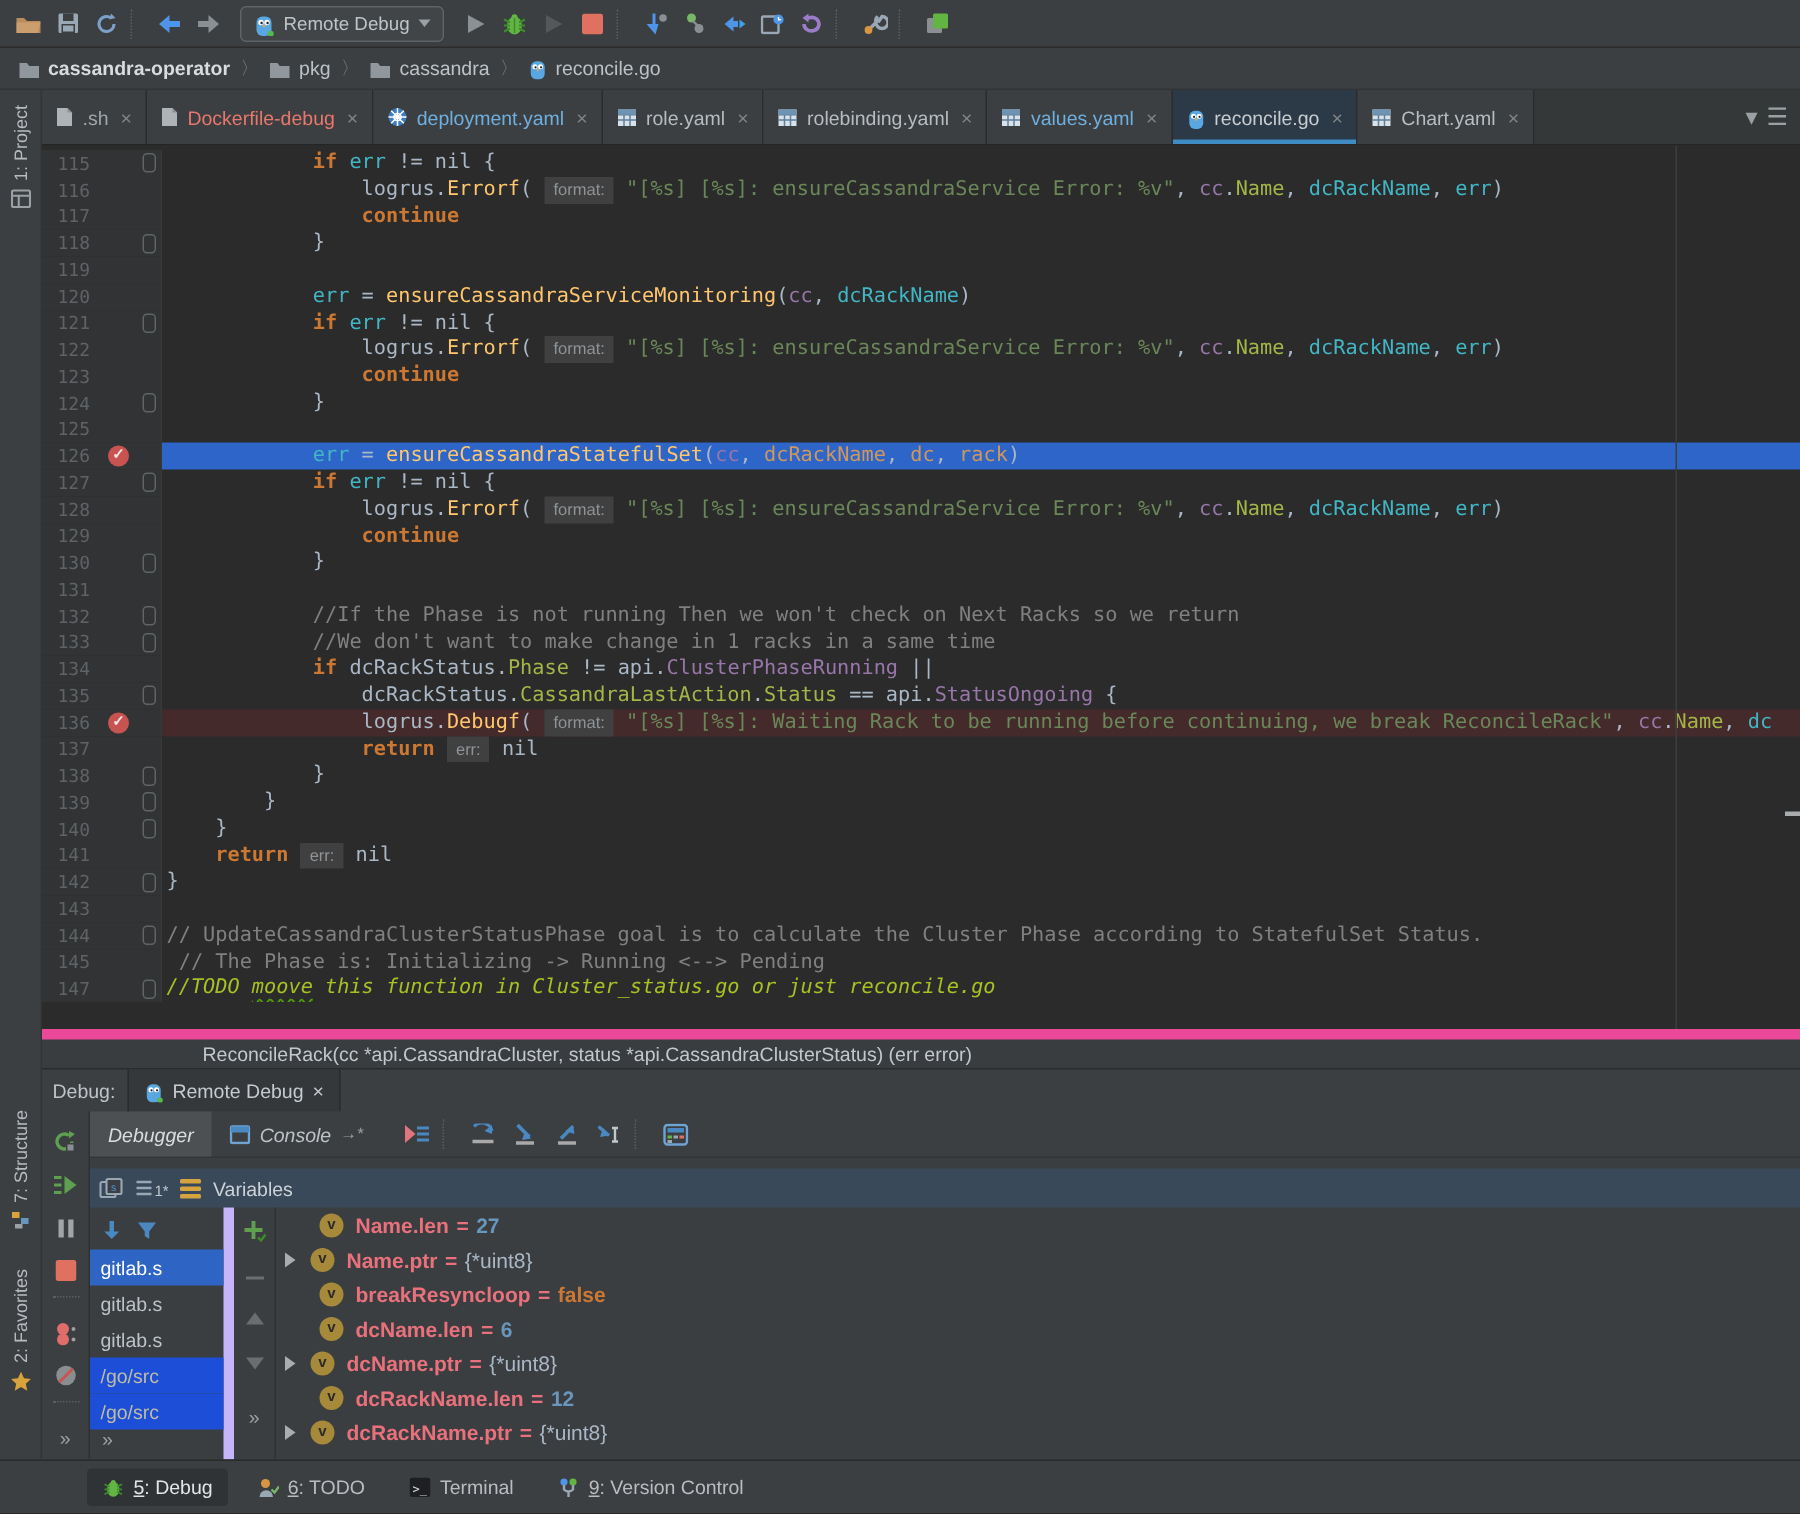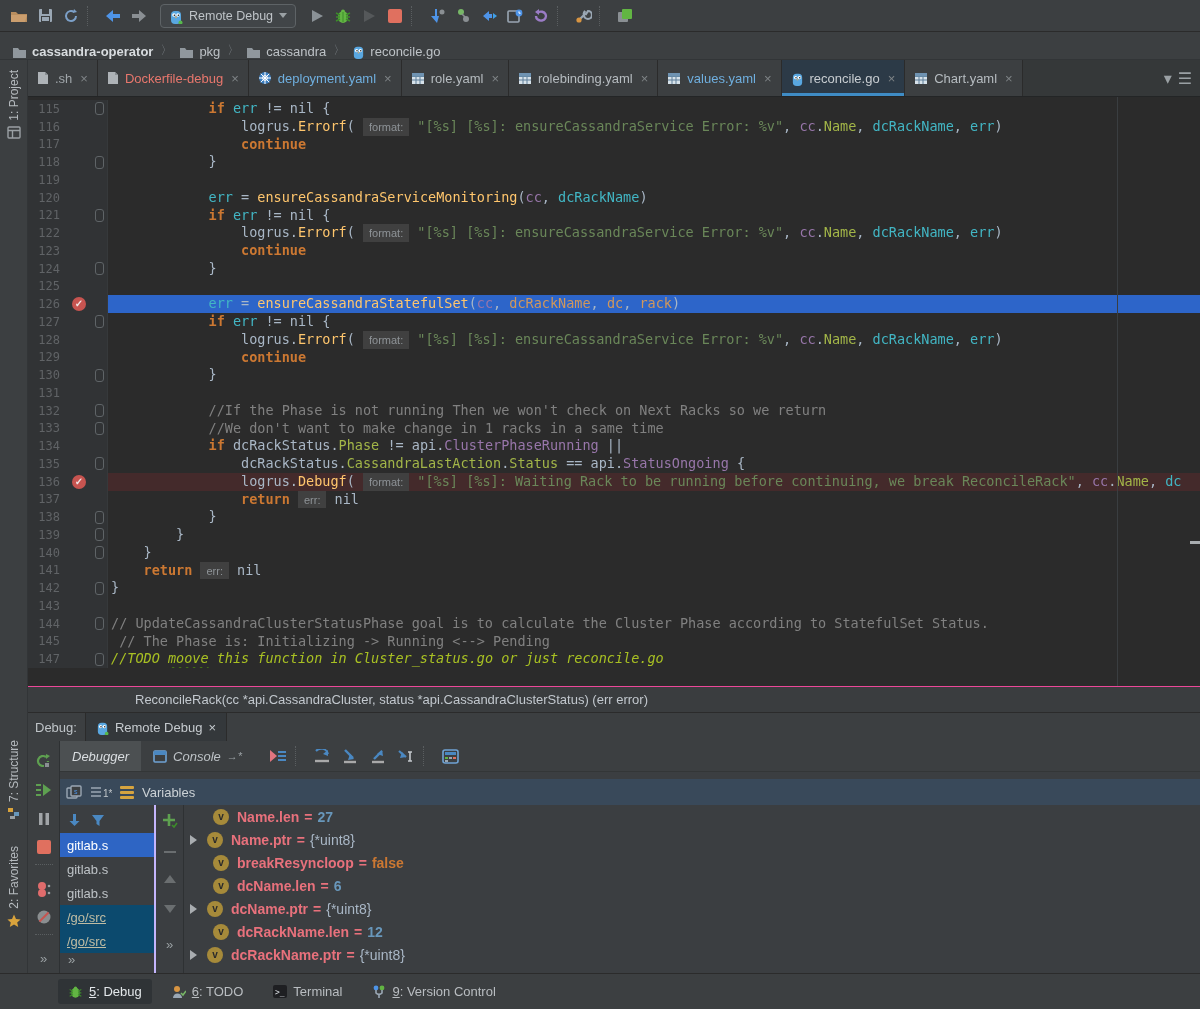--- a/index.html
+++ b/index.html
@@ -12,21 +12,21 @@
   #toolbar{left:0;top:0;width:1200px;height:32px;background:#3C3F41;display:flex;align-items:center;
            border-bottom:1px solid #2B2B2B;box-sizing:border-box;padding-left:6px;}
   .tbi{width:26px;height:24px;display:flex;align-items:center;justify-content:center;flex:0 0 auto;}
   .tbsep{width:9px;height:20px;border-left:1px dotted #5A5E60;margin:0 3px;flex:0 0 auto;}
   #runcfg{display:flex;align-items:center;gap:6px;border:1px solid #5E6366;border-radius:4px;
           height:22px;padding:0 8px;margin:0 8px;background:#414548;}
   #runcfg .lbl{color:#BFC4C8;font-size:12.5px;}
   .caret{width:0;height:0;border-left:4px solid transparent;border-right:4px solid transparent;border-top:5px solid #9AA0A4;}
 
   
-  #navbar{left:0;top:32px;width:1200px;height:28px;background:#3C3F41;display:flex;align-items:flex-end;
+  #navbar{left:0;top:32px;width:1200px;height:28px;background:#3C3F41;display:flex;align-items:center;
           padding-left:8px;box-sizing:border-box;border-bottom:1px solid #323537;}
   .crumb{display:flex;align-items:center;gap:5px;color:#BDC2C6;font-size:13px;padding:0 4px;}
   .crumb.bold{font-weight:bold;color:#D8DCDF;}
   .csep{color:#777C80;font-size:12px;padding:0 3px;}
 
   
   #lstrip{left:0;top:60px;width:28px;height:913px;background:#3C3F41;border-right:1px solid #323537;box-sizing:border-box;}
   .vbtn{display:flex;flex-direction:column;align-items:center;gap:5px;color:#B6BBBF;font-size:12px;}
   .vbtn .vtxt{writing-mode:vertical-rl;transform:rotate(180deg);white-space:nowrap;}
 
@@ -56,21 +56,21 @@
   .crow.hl-exec .lcode{background:#2D65C9;}
   .crow.hl-bp .lcode{background:#442A2B;}
   .t-pl{color:#A9B7C6}.t-kw{color:#CC7832;font-weight:bold}.t-fn{color:#FFC66D}
   .t-str{color:#6A8759}.t-cm{color:#808080}.t-var{color:#42B6C4}.t-field{color:#A3B648}
   .t-const{color:#9876AA}.t-tan{color:#D0975C}
   .t-todo{color:#A8C023;font-style:italic}
   .t-todow{color:#A8C023;font-style:italic;text-decoration:underline wavy #4E9A06;text-underline-offset:3px;}
   .hint{background:#404040;color:#8E9397;border-radius:8px;padding:16px 6px;font:11px "Liberation Sans",sans-serif;}
 
   
-  #ctxbar{left:28px;top:686px;width:1172px;height:26px;background:#3A3D3F;border-top:1px solid #ec4899;
+  #ctxbar{left:28px;top:686px;width:1172px;height:26px;background:#3A3D3F;border-top:7px solid #ec4899;
           color:#C2C8CE;font-size:13px;display:flex;align-items:center;padding-left:107px;box-sizing:border-box;}
 
   
   #debug{left:28px;top:712px;width:1172px;height:261px;background:#3B3E41;}
   #dbg-header{position:absolute;left:0;top:0;right:0;height:29px;background:#3C3F41;border-top:1px solid #2B2B2B;
               display:flex;align-items:center;box-sizing:border-box;}
   #dbg-header .wl{color:#BFC4C8;font-size:13px;margin-left:7px;}
   #dbg-session{display:flex;align-items:center;gap:6px;background:#34383B;height:100%;padding:0 10px;margin-left:8px;
                border-left:1px solid #2B2B2B;border-right:1px solid #2B2B2B;color:#C6CBCF;font-size:13px;}
   #dbg-toolbar{position:absolute;left:32px;top:29px;right:0;height:31px;background:#3C3F41;display:flex;align-items:center;
@@ -83,25 +83,25 @@
                display:flex;flex-direction:column;align-items:center;box-sizing:border-box;}
   .lc{height:30px;display:flex;align-items:center;justify-content:center;width:100%;}
   .lcsep{height:8px;width:18px;border-top:1px dotted #5A5E60;margin:2px 0;}
   
   #vars-header{position:absolute;left:32px;top:67px;right:0;height:26px;background:#39495A;display:flex;align-items:center;
                gap:8px;padding-left:6px;box-sizing:border-box;}
   #vars-header .vh-label{color:#CGD2D6;color:#CCD2D6;font-size:13px;}
   .hamb{display:inline-block;width:14px;}
   .hamb i{display:block;height:3px;background:#D6A43F;margin:2px 0;border-radius:1px;}
   
-  #framescol{position:absolute;left:32px;top:93px;width:96px;bottom:0;border-right:2px solid #c4b5fd;box-sizing:border-box;}
+  #framescol{position:absolute;left:32px;top:93px;width:96px;bottom:0;border-right:7px solid #c4b5fd;box-sizing:border-box;}
   #frames-tools{display:flex;gap:10px;align-items:center;padding:8px 0 6px 8px;}
   .frow{height:24px;display:flex;align-items:center;padding-left:7px;color:#BDC2C6;font-size:13px;white-space:nowrap;overflow:hidden;}
   .frow.selected{background:#2E65C4;color:#FFFFFF;}
-  .frow.lib{background:#0c4a6e;color:#BFBCA3;text-decoration:underline;}
+  .frow.lib{background:#1d4ed8;color:#BFBCA3;}
   #framescol .more{position:absolute;left:8px;bottom:6px;color:#9AA0A3;font-size:13px;}
   
   #watchcol{position:absolute;left:128px;top:93px;width:28px;bottom:0;border-right:1px solid #2E3133;box-sizing:border-box;
             display:flex;flex-direction:column;align-items:center;}
   #watchcol .wplus{margin-top:8px;}
   #watchcol .dash{width:12px;height:2px;background:#6A6E70;margin-top:22px;}
   #watchcol .tri{width:0;height:0;border-left:6px solid transparent;border-right:6px solid transparent;margin-top:22px;}
   #watchcol .tri.up{border-bottom:8px solid #6A6E70;}
   #watchcol .tri.down{border-top:8px solid #6A6E70;}
   #watchcol .more{margin-top:24px;color:#9AA0A3;font-size:13px;}

